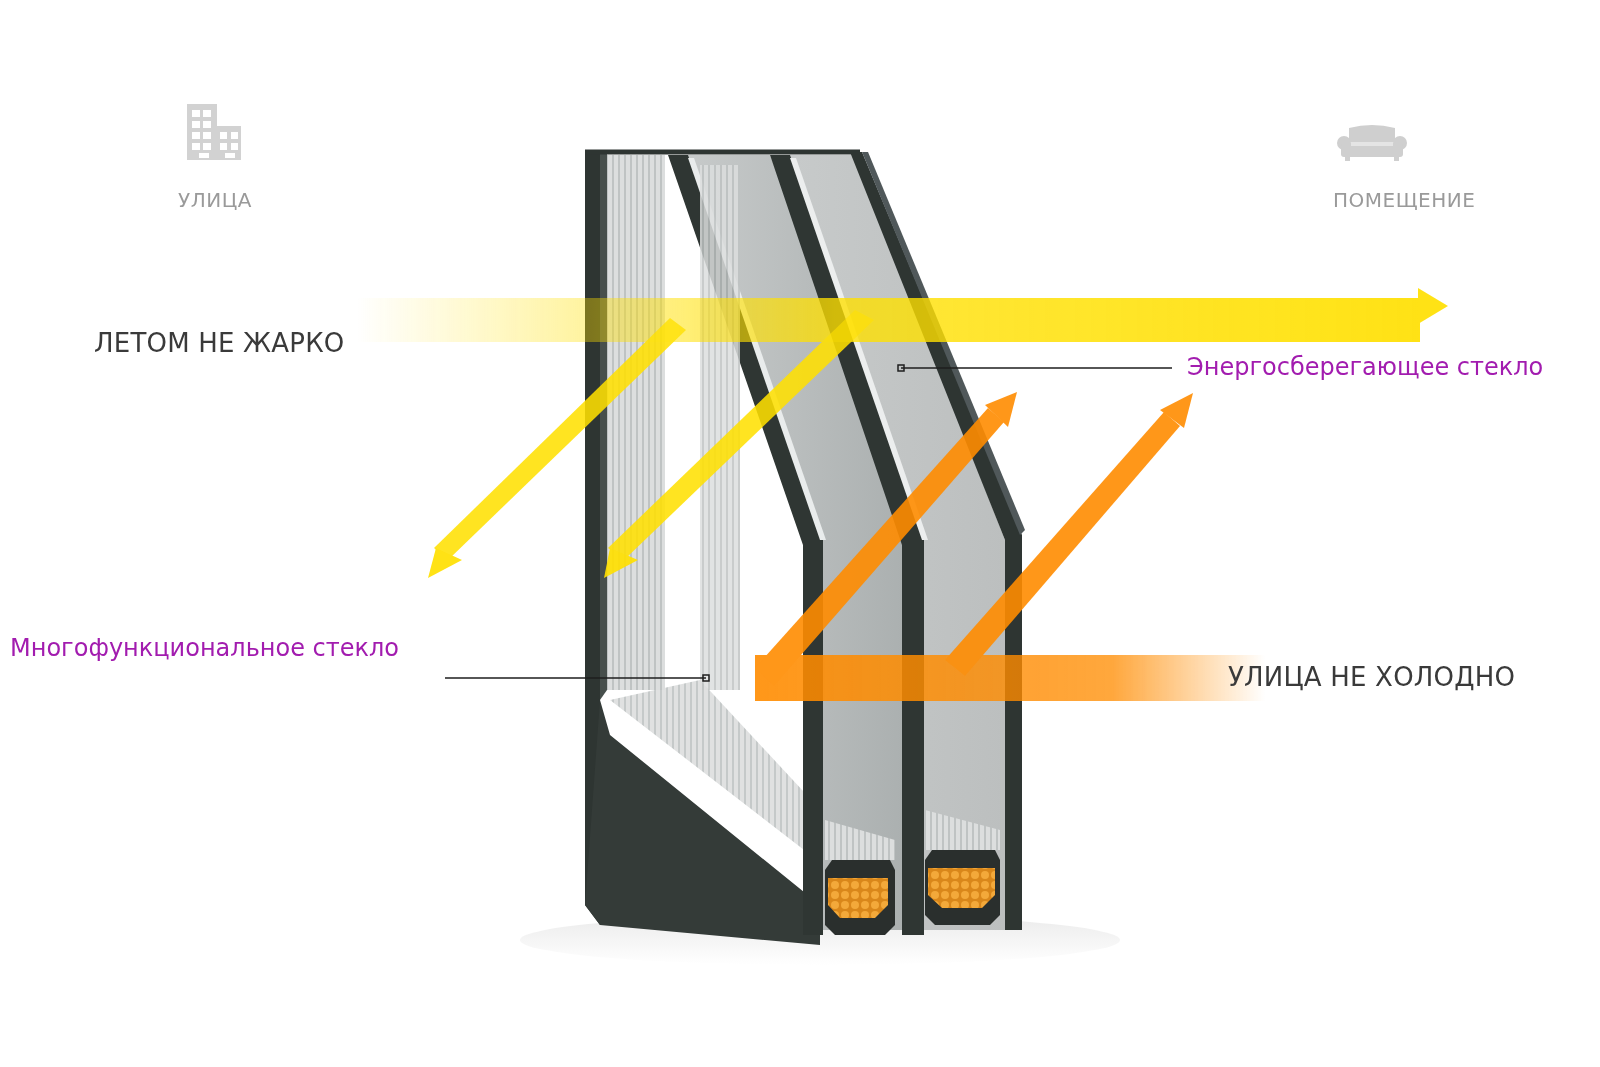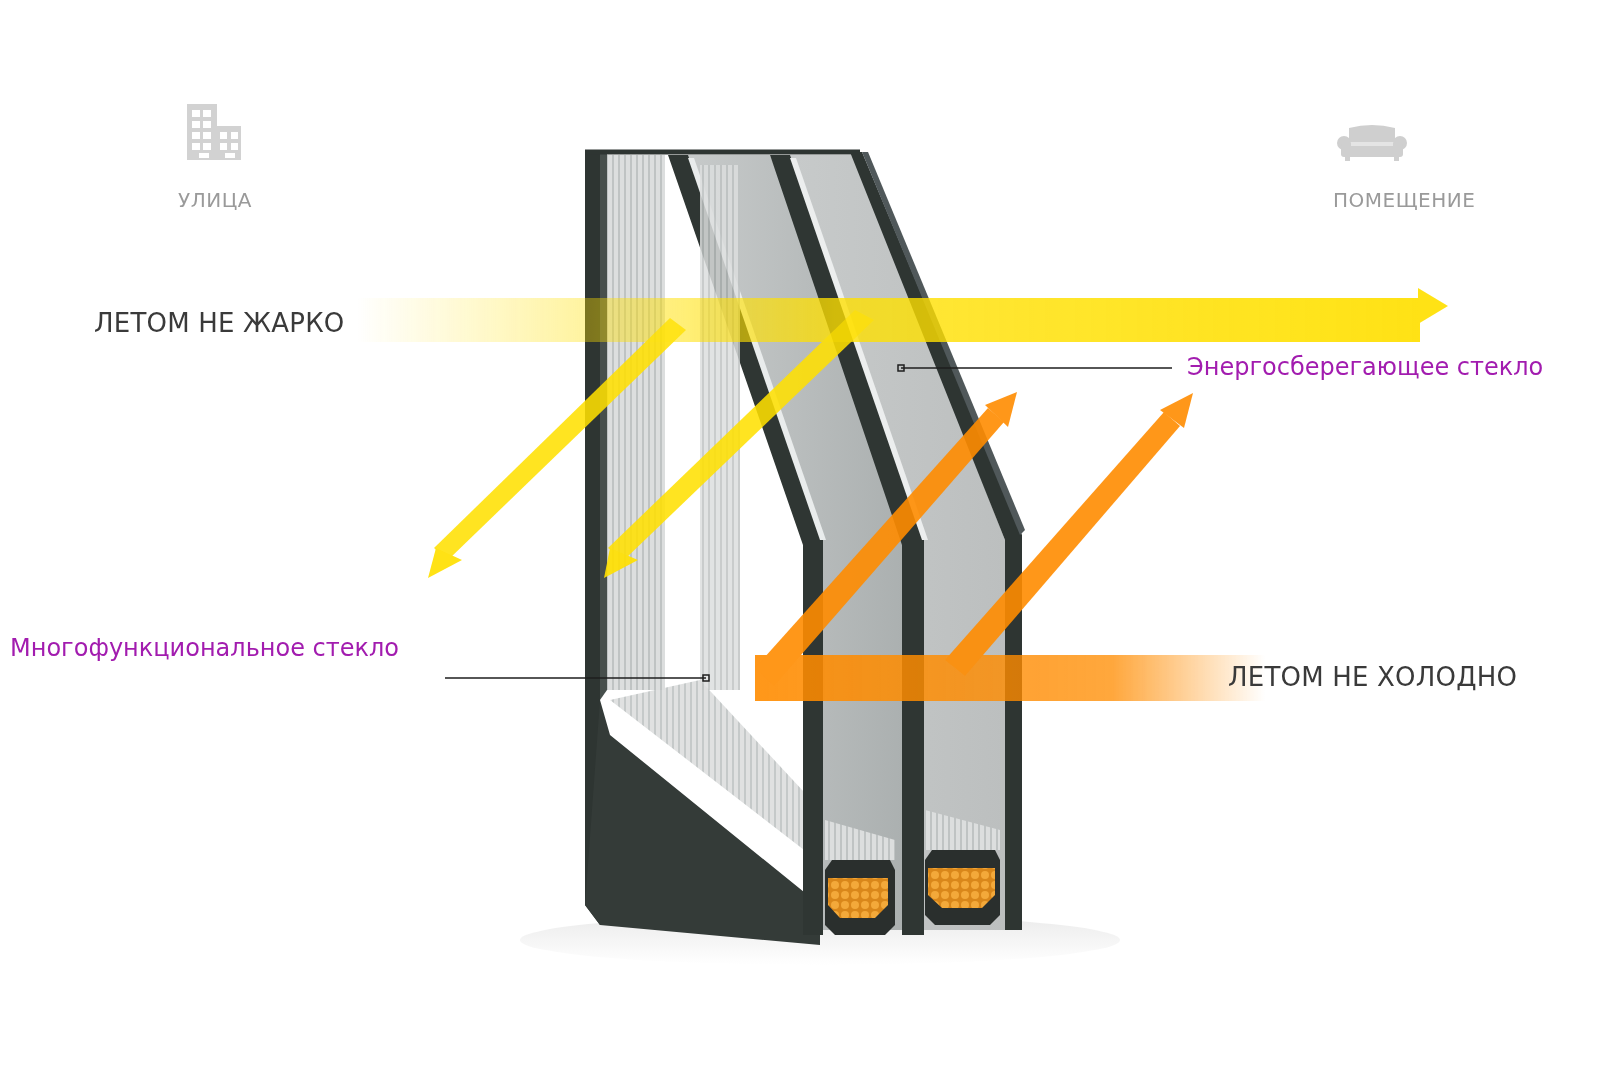--- a/index.html
+++ b/index.html
@@ -146,19 +146,19 @@
     <path d="M12 4 Q35 -2 58 4 L58 18 L12 18 Z" fill="#cfcfcf"></path>
     <ellipse cx="7" cy="19" rx="7" ry="7" fill="#cfcfcf"></ellipse>
     <ellipse cx="63" cy="19" rx="7" ry="7" fill="#cfcfcf"></ellipse>
     <rect x="4" y="19" width="62" height="14" rx="3" fill="#cfcfcf"></rect>
     <rect x="14" y="18" width="42" height="4" fill="#e4e4e4"></rect>
     <rect x="8" y="32" width="5" height="5" fill="#cfcfcf"></rect>
     <rect x="57" y="32" width="5" height="5" fill="#cfcfcf"></rect>
   </svg>
   <div class="lbl side-lbl" style="left:1301px; top:188px;margin-left:32px;">ПОМЕЩЕНИЕ</div>
 
-  <div class="lbl caption" style="left:94px; top:308px;">ЛЕТОМ НЕ ЖАРКО</div>
-  <div class="lbl caption" style="left:1228px; top:662px;">ЛЕТОМ НЕ ХОЛОДНО</div>
+  <div class="lbl caption" style="left:94px; top:328px;">ЛЕТОМ НЕ ЖАРКО</div>
+  <div class="lbl caption" style="left:1228px; top:662px;">УЛИЦА НЕ ХОЛОДНО</div>
 
   <div class="lbl callout" style="left:1187px; top:353px;">Энергосберегающее стекло</div>
   <div class="lbl callout" style="left:10px; top:634px;">Многофункциональное стекло</div>
 
 </div>
 
 </body></html>

